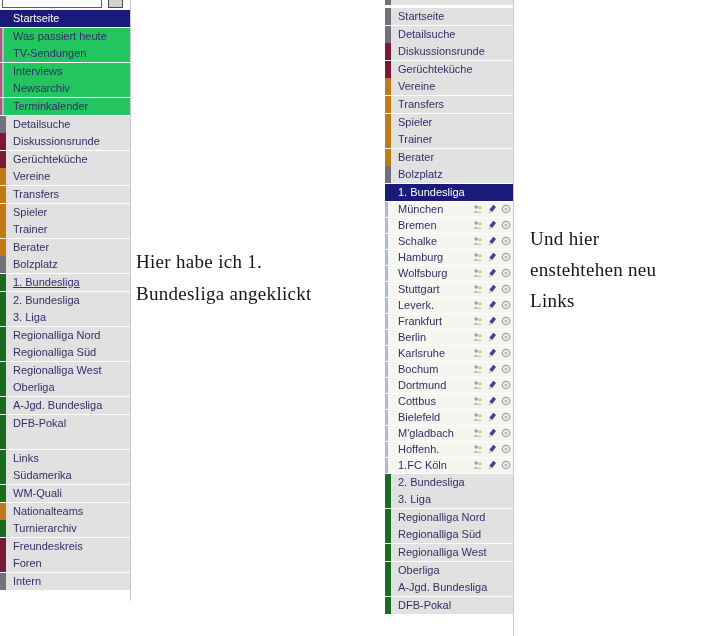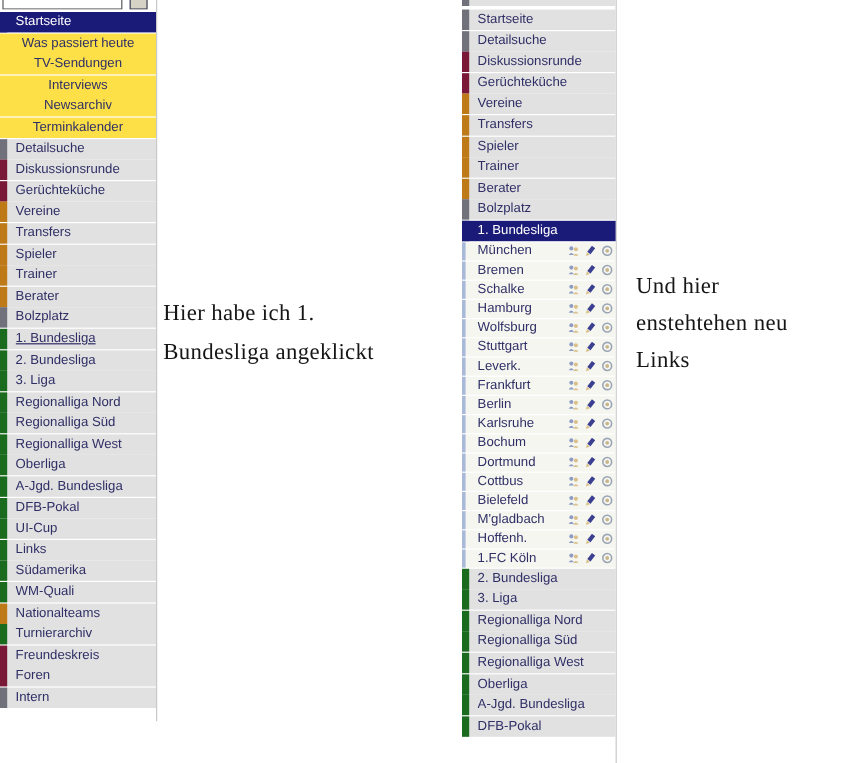--- a/index.html
+++ b/index.html
@@ -23,21 +23,21 @@
   
   .item { display:flex; align-items:center; height:17px; margin-bottom:0.6px;
           background:#e1e1e1; color:#2f2f66; font-size:11px; line-height:17px;
           cursor:pointer; white-space:nowrap; }
   .item .block { width:6px; align-self:stretch; margin-right:7px; flex:none; }
   .item .label { flex:1 1 auto; overflow:hidden; }
 
   .kind-selected { background:#1a1a78; color:#ffffff; }
   .kind-selected .block { background:#1a1a78 !important; }
 
-  .kind-sub { background:#fde047;flex-direction:column; }
+  .kind-sub { background:#22c55e; }
   .kind-sub .block { width:4px; margin-right:9px; }
 
   .kind-team { background:#f6f6f1; height:15px; line-height:15px; margin-bottom:1px; }
   .kind-team .block { width:3px; margin-right:10px; }
 
   .underline .label { text-decoration:underline; }
 
   .ticons { display:flex; align-items:center; gap:4px; padding-right:2px; flex:none; }
   .ticons svg { display:block; }
 
@@ -172,21 +172,20 @@
         <span class="label">A-Jgd. Bundesliga</span>
 
       </div>
       <div class="item kind-main">
         <span class="block" style="background: rgb(27, 107, 31);"></span>
         <span class="label">DFB-Pokal</span>
 
       </div>
       <div class="item kind-main">
         <span class="block" style="background: rgb(27, 107, 31);"></span>
-        <span class="label">UI-Cup</span>
 
       </div>
       <div class="item kind-main">
         <span class="block" style="background: rgb(27, 107, 31);"></span>
         <span class="label">Links</span>
 
       </div>
       <div class="item kind-main">
         <span class="block" style="background: rgb(27, 107, 31);"></span>
         <span class="label">Südamerika</span>

